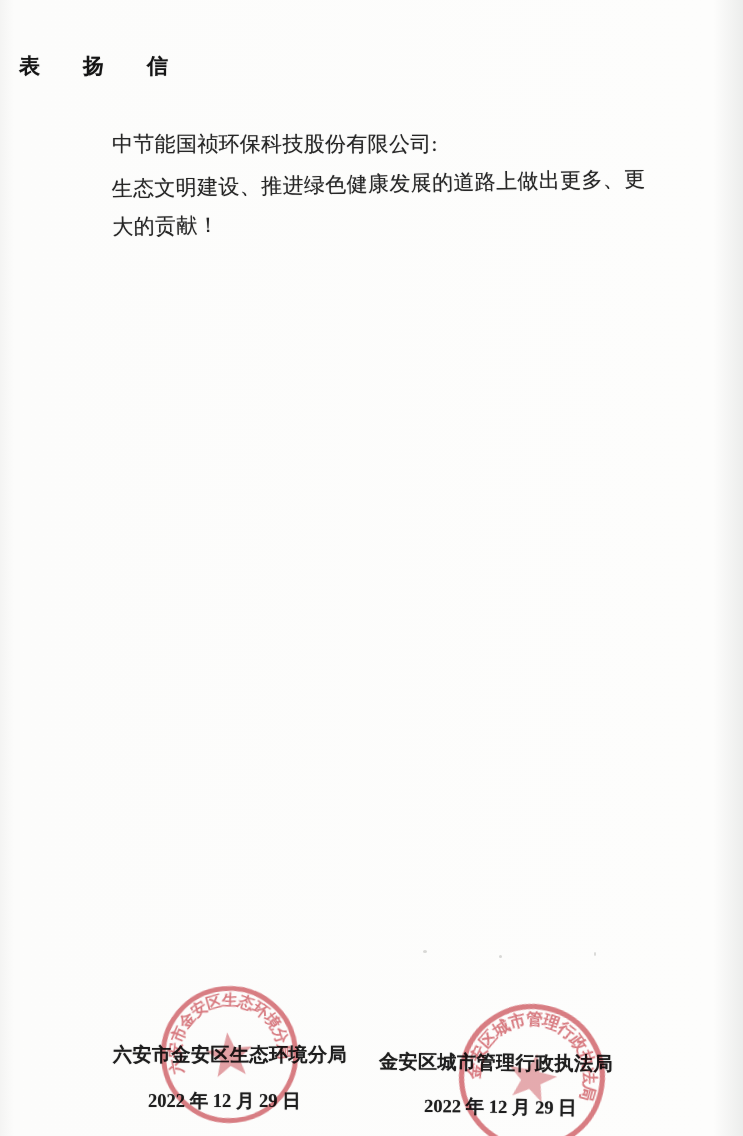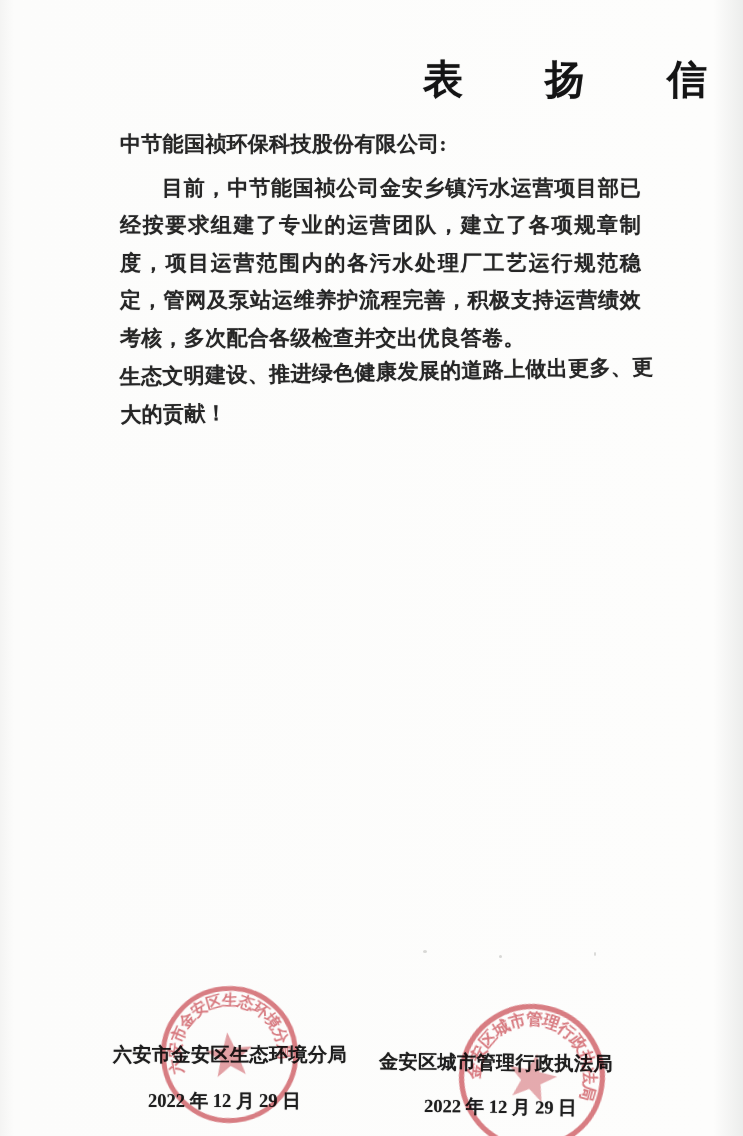--- a/index.html
+++ b/index.html
@@ -8,31 +8,30 @@
     background:#fbfbfa;
     font-family:"Liberation Serif","DejaVu Serif",serif;
   }
   .page{
     position:absolute;inset:0;
     background:linear-gradient(90deg,#f4f4f3 0px,#fcfcfb 14px,#fdfdfc 96%,#ecedec 100%),
                linear-gradient(180deg,#fbfbfa 0%,#fdfdfc 100%);
   }
   .title{
     position:absolute;top:52px;left:0;width:100%;
-    text-align:right;font-size:40px;font-weight:bold;color:#141414;
+    text-align:left;font-size:21px;font-weight:bold;color:#141414;
     letter-spacing:0.9em;padding-left:0.9em;box-sizing:border-box;
     text-shadow:0 0 1px rgba(30,30,30,.45);
   }
   .content{
-    position:absolute;left:120px;top:126px;width:521px;
+    position:absolute;left:112px;top:126px;width:521px;
     font-size:21px;line-height:37.6px;color:#262626;
     text-align:justify;text-justify:inter-ideograph;
     text-shadow:0 0 1px rgba(40,40,40,.4);
     letter-spacing:.3px;
-    font-weight:bold;
   }
   .content p{margin:0;text-indent:2em;}
   .content .salutation{text-indent:0;margin-bottom:6px;}
   .tail{
     margin:6px 0 0 -7px;width:534px;
     transform:rotate(-1.1deg);transform-origin:left center;
     line-height:38px;text-indent:0 !important;
   }
   .sig{
     position:absolute;color:#1e1e1e;white-space:nowrap;
@@ -55,21 +54,20 @@
 </style>
 </head>
 <body>
 
 <div class="page">
 
   <div class="title">表 扬 信</div>
 
   <div class="content">
     <p class="salutation">中节能国祯环保科技股份有限公司:</p>
-    <p>目前，中节能国祯公司金安乡镇污水运营项目部已经按要求组建了专业的运营团队，建立了各项规章制度，项目运营范围内的各污水处理厂工艺运行规范稳定，管网及泵站运维养护流程完善，积极支持运营绩效考核，多次配合各级检查并交出优良答卷。</p>
     <p class="tail">生态文明建设、推进绿色健康发展的道路上做出更多、更大的贡献！</p>
   </div>
 
   <div class="sig sig-left-org">六安市金安区生态环境分局</div>
   <div class="sig sig-left-date">2022 年 12 月 29 日</div>
   <div class="sig sig-right-org">金安区城市管理行政执法局</div>
   <div class="sig sig-right-date">2022 年 12 月 29 日</div>
 
   <svg class="seal seal-left" viewBox="0 0 160 160">
     <defs>

